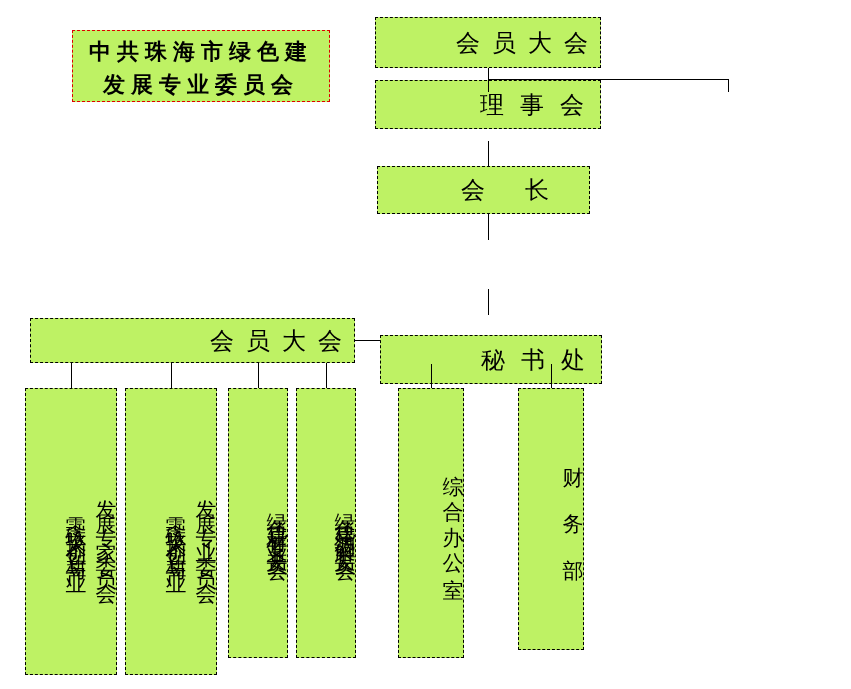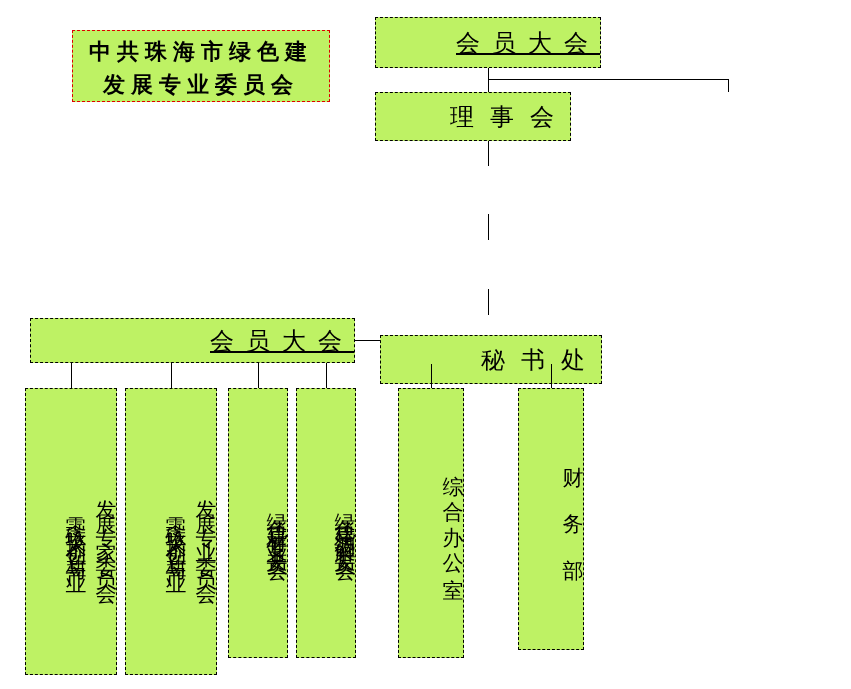--- a/index.html
+++ b/index.html
@@ -7,21 +7,21 @@
     position:relative;width:851px;height:689px;background:#ffffff;
     font-family:"Liberation Serif","DejaVu Serif",serif;color:#000;
     overflow:hidden;
   }
   .box{
     position:absolute;border:1px dashed #000;background:#bef264;
     display:flex;align-items:center;justify-content:flex-end;
     box-sizing:border-box;
   }
   .label{font-size:24px;white-space:nowrap;}
-  .ls12{letter-spacing:12px;text-indent:12px;text-decoration:underline;}
+  .ls12{letter-spacing:12px;text-indent:12px;}
   .ls16{letter-spacing:16px;text-indent:16px;}
   .ls40{letter-spacing:40px;text-indent:40px;}
   .party{
     border:1px dashed #e00000;
     flex-direction:column;
     font-size:22px;font-weight:bold;letter-spacing:6px;line-height:33px;
     text-align:center;
   }
   .vbox{flex-direction:row;gap:9px;}
   .vcol{
@@ -43,25 +43,28 @@
 
   <div class="box party" style="left:72px;top:30px;width:258px;height:72px;">
     <div>中共珠海市绿色建</div>
     <div>发展专业委员会</div>
   </div>
 
   <div class="box" style="left:375px;top:17px;width:226px;height:51px;">
     <span class="label ls12">会员大会</span>
   </div>
 
-  <div class="box" style="left:375px;top:92px;width:196px;height:49px;">
+  <div class="box" style="left:375px;top:80px;width:226px;height:49px;">
     <span class="label ls16">理事会</span>
   </div>
 
 
+  <div class="box" style="left:377px;top:166px;width:213px;height:48px;">
+    <span class="label ls40">会长</span>
+  </div>
 
 
   <div class="box" style="left:380px;top:315px;width:222px;height:49px;margin-top:20px;">
     <span class="label ls16">秘书处</span>
   </div>
 
   <div class="box" style="left:30px;top:318px;width:325px;height:45px;">
     <span class="label ls12">会员大会</span>
   </div>
 

